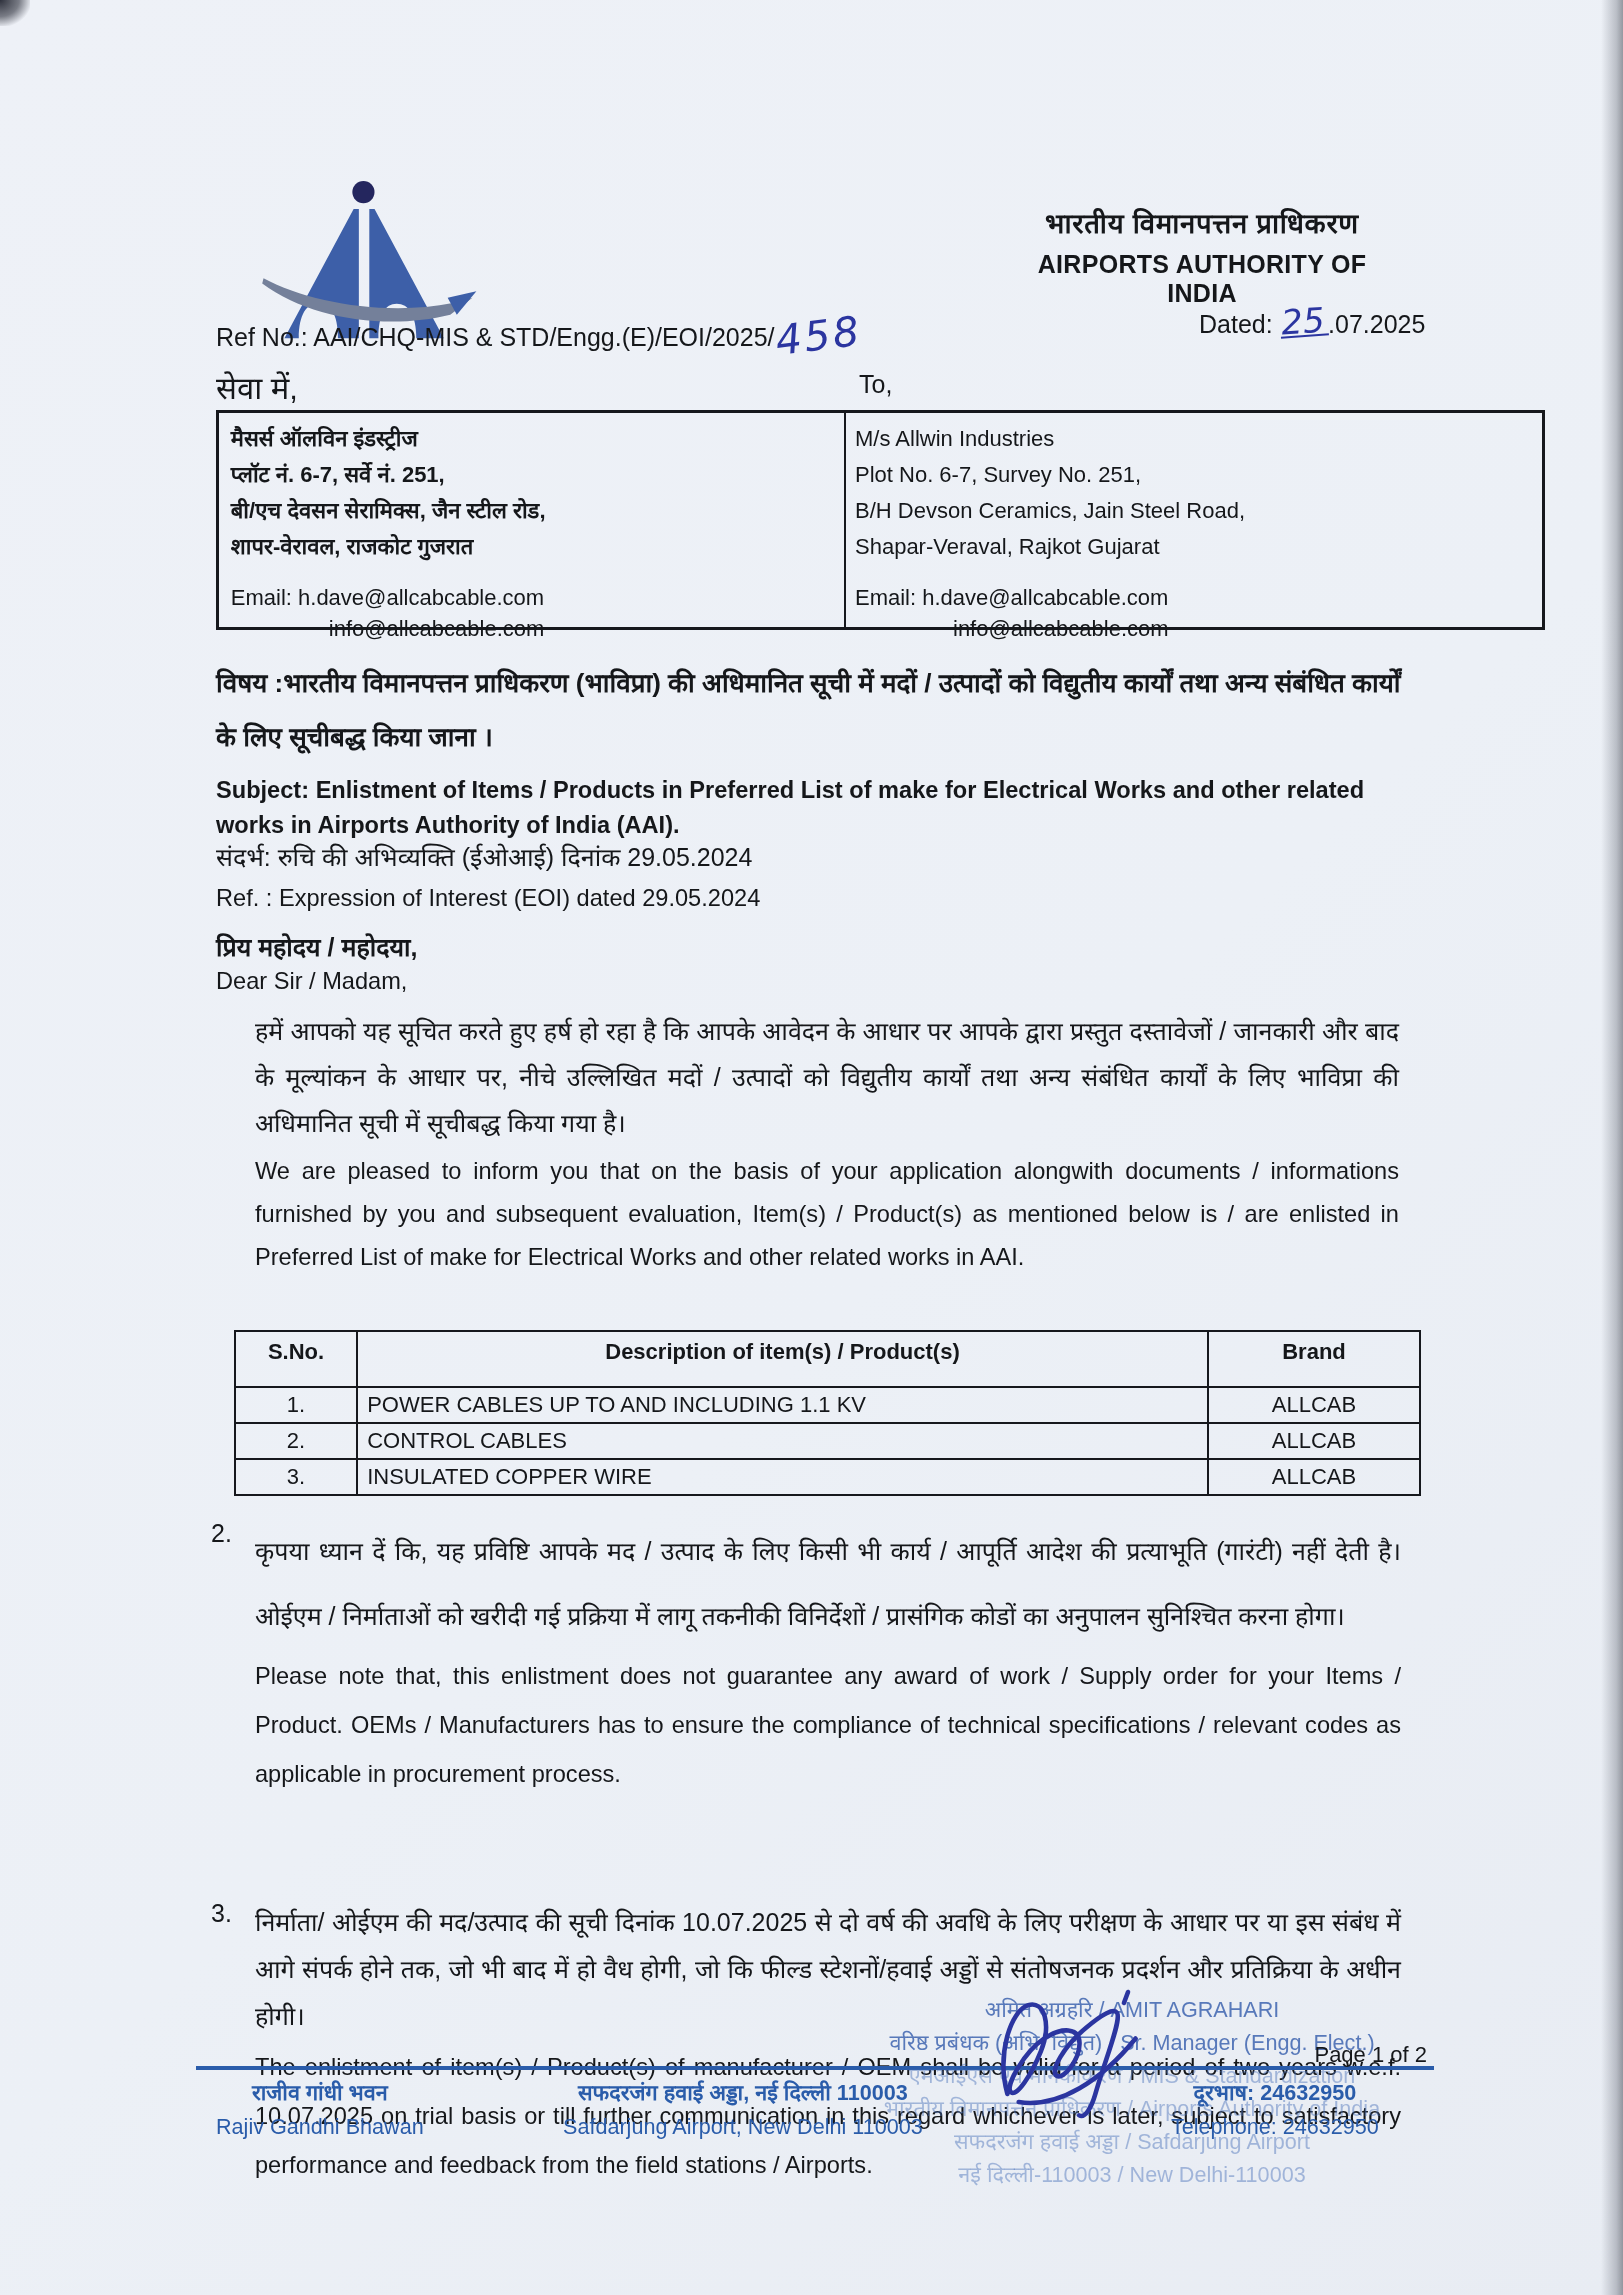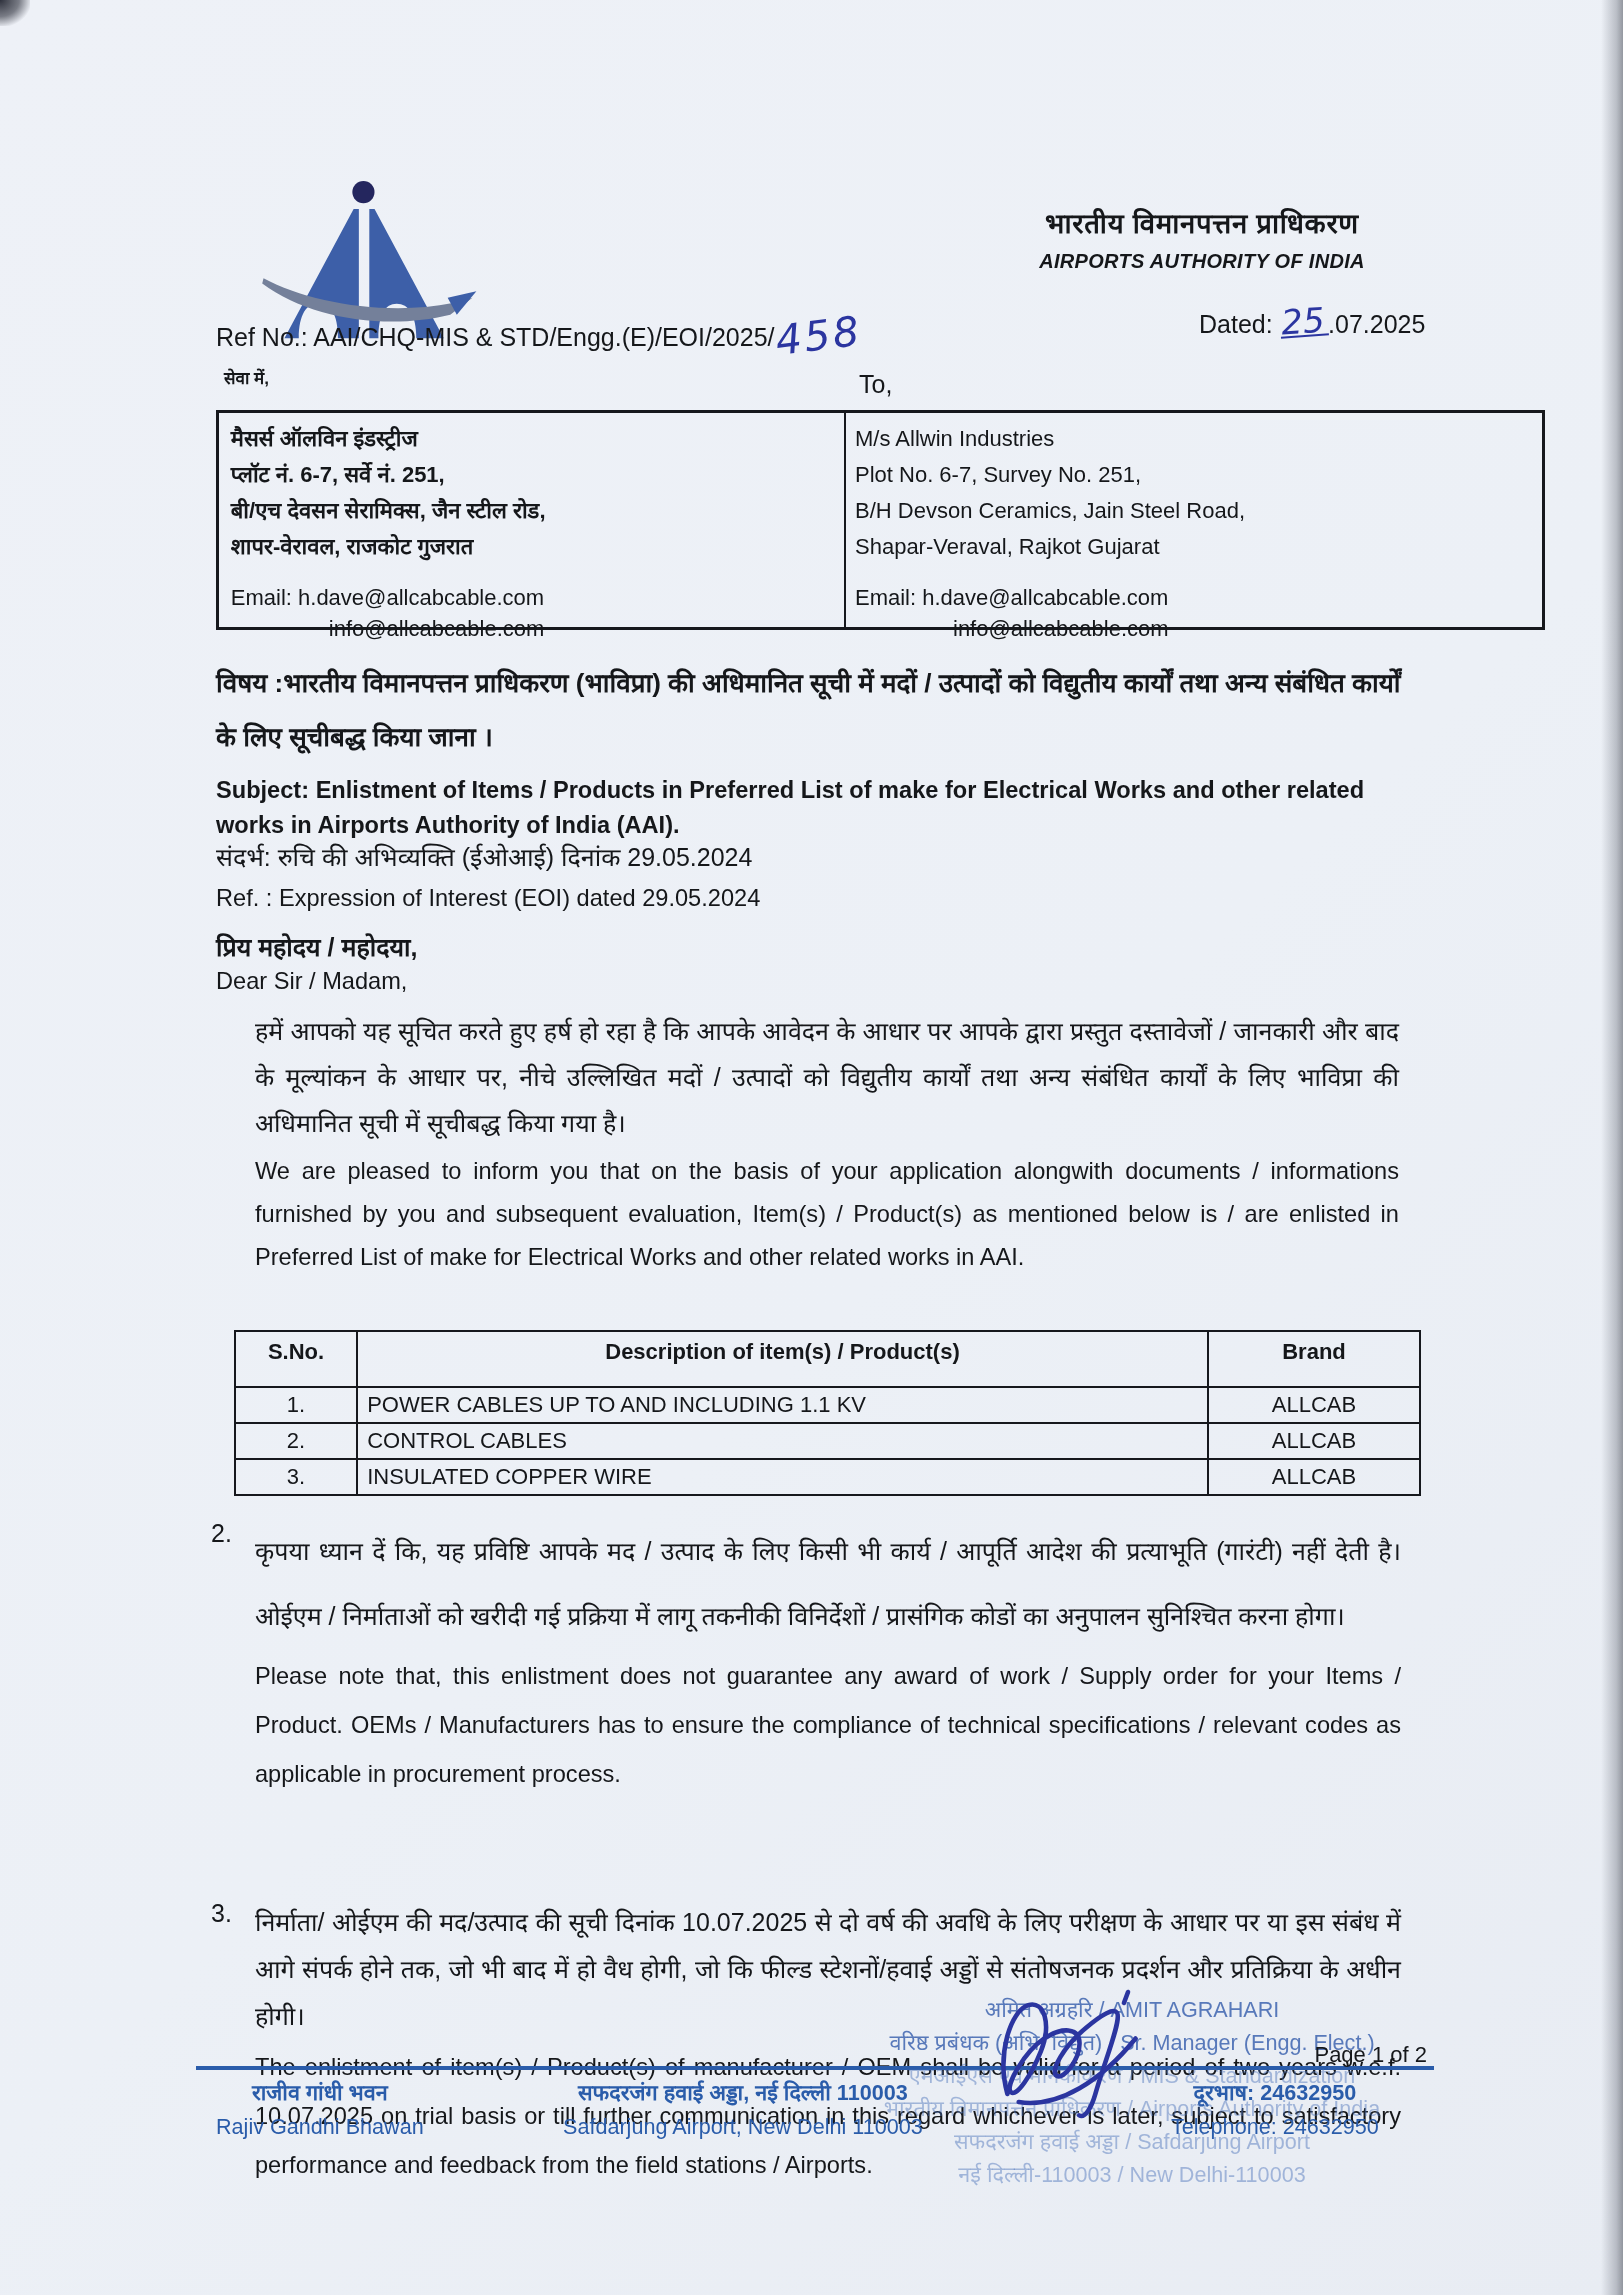--- a/index.html
+++ b/index.html
@@ -14,27 +14,27 @@
   }
   
   .edge-shadow{position:absolute;top:0;right:0;width:22px;height:2295px;
     background:linear-gradient(to right,rgba(70,75,88,0) 0%,rgba(70,75,88,.30) 70%,rgba(40,44,55,.45) 100%);}
   .corner-artifact{position:absolute;left:0;top:0;width:30px;height:26px;
     background:radial-gradient(ellipse at 0 0,rgba(25,28,40,.9) 0%,rgba(25,28,40,.55) 45%,rgba(25,28,40,0) 75%);}
   
   .logo{position:absolute;left:257px;top:175px;}
   .org-title{position:absolute;left:1000px;top:204px;width:404px;text-align:center;}
   .org-title .hi{font-size:27.5px;font-weight:bold;letter-spacing:0.7px;}
-  .org-title .en{font-size:20px;font-weight:bold;margin-top:9.2px;letter-spacing:0.3px;font-style:italic;}
+  .org-title .en{font-size:25px;font-weight:bold;margin-top:9.2px;letter-spacing:0.3px;}
   .ref-line{position:absolute;left:216px;top:308px;font-size:25px;white-space:nowrap;}
   .hand{font-family:"DejaVu Sans",sans-serif;color:#2b35a0;font-style:italic;}
   .ref-hand{display:inline-block;font-size:41px;transform:rotate(-7deg) translateY(3.9px);letter-spacing:2.6px;}
   .dated{position:absolute;left:1199px;top:308px;font-size:25px;white-space:nowrap;}
   .date-hand{display:inline-block;font-size:34px;transform:rotate(-4deg);border-bottom:2.6px solid #2b35a0;padding:0 3.9px 1.3px 1.3px;line-height:26px;}
-  .seva{position:absolute;left:224px;top:366px;font-size:17px;font-weight:700;}
+  .seva{position:absolute;left:216px;top:366px;font-size:31px;font-weight:400;}
   .to{position:absolute;left:859px;top:370px;font-size:25px;}
   
   .addr-box{position:absolute;left:216px;top:410px;width:1329px;height:220px;
     border:3.3px solid #16181d;display:flex;box-sizing:border-box;}
   .addr-cell{box-sizing:border-box;padding:7.9px 10.5px 5.2px 11.8px;font-size:22px;line-height:36px;}
   .addr-cell.left{width:627px;border-right:2.6px solid #16181d;font-weight:600;}
   .addr-cell.right{flex:1;padding-left:9px;font-weight:normal;}
   .addr-email{margin-top:17px;line-height:31px;font-weight:normal;}
   .addr-email .l2{padding-left:98px;}
   

